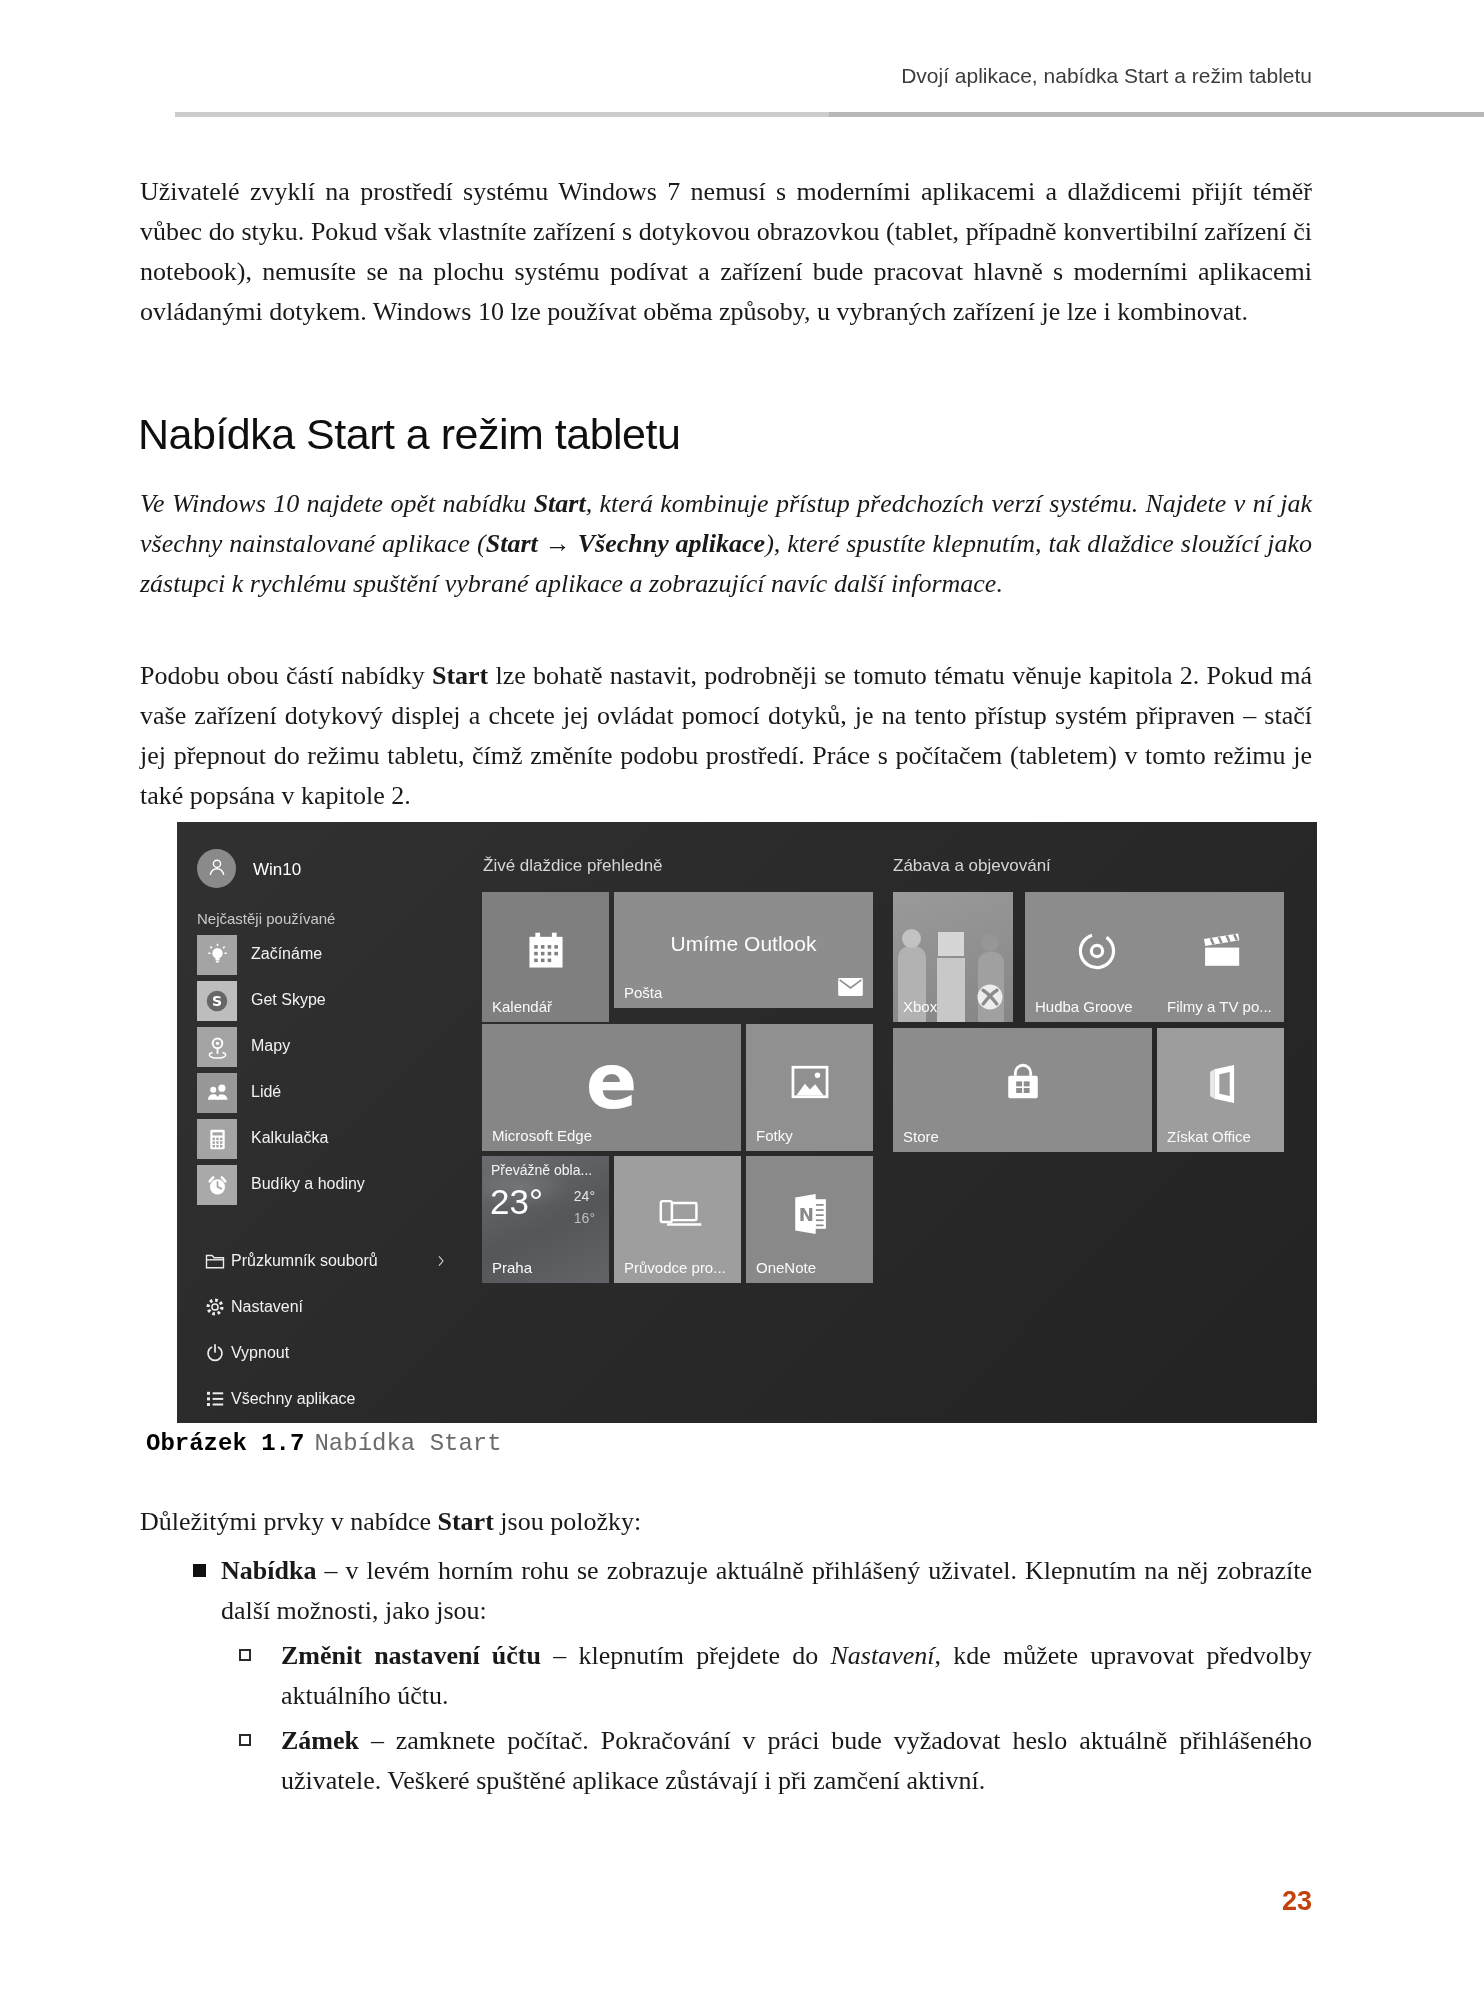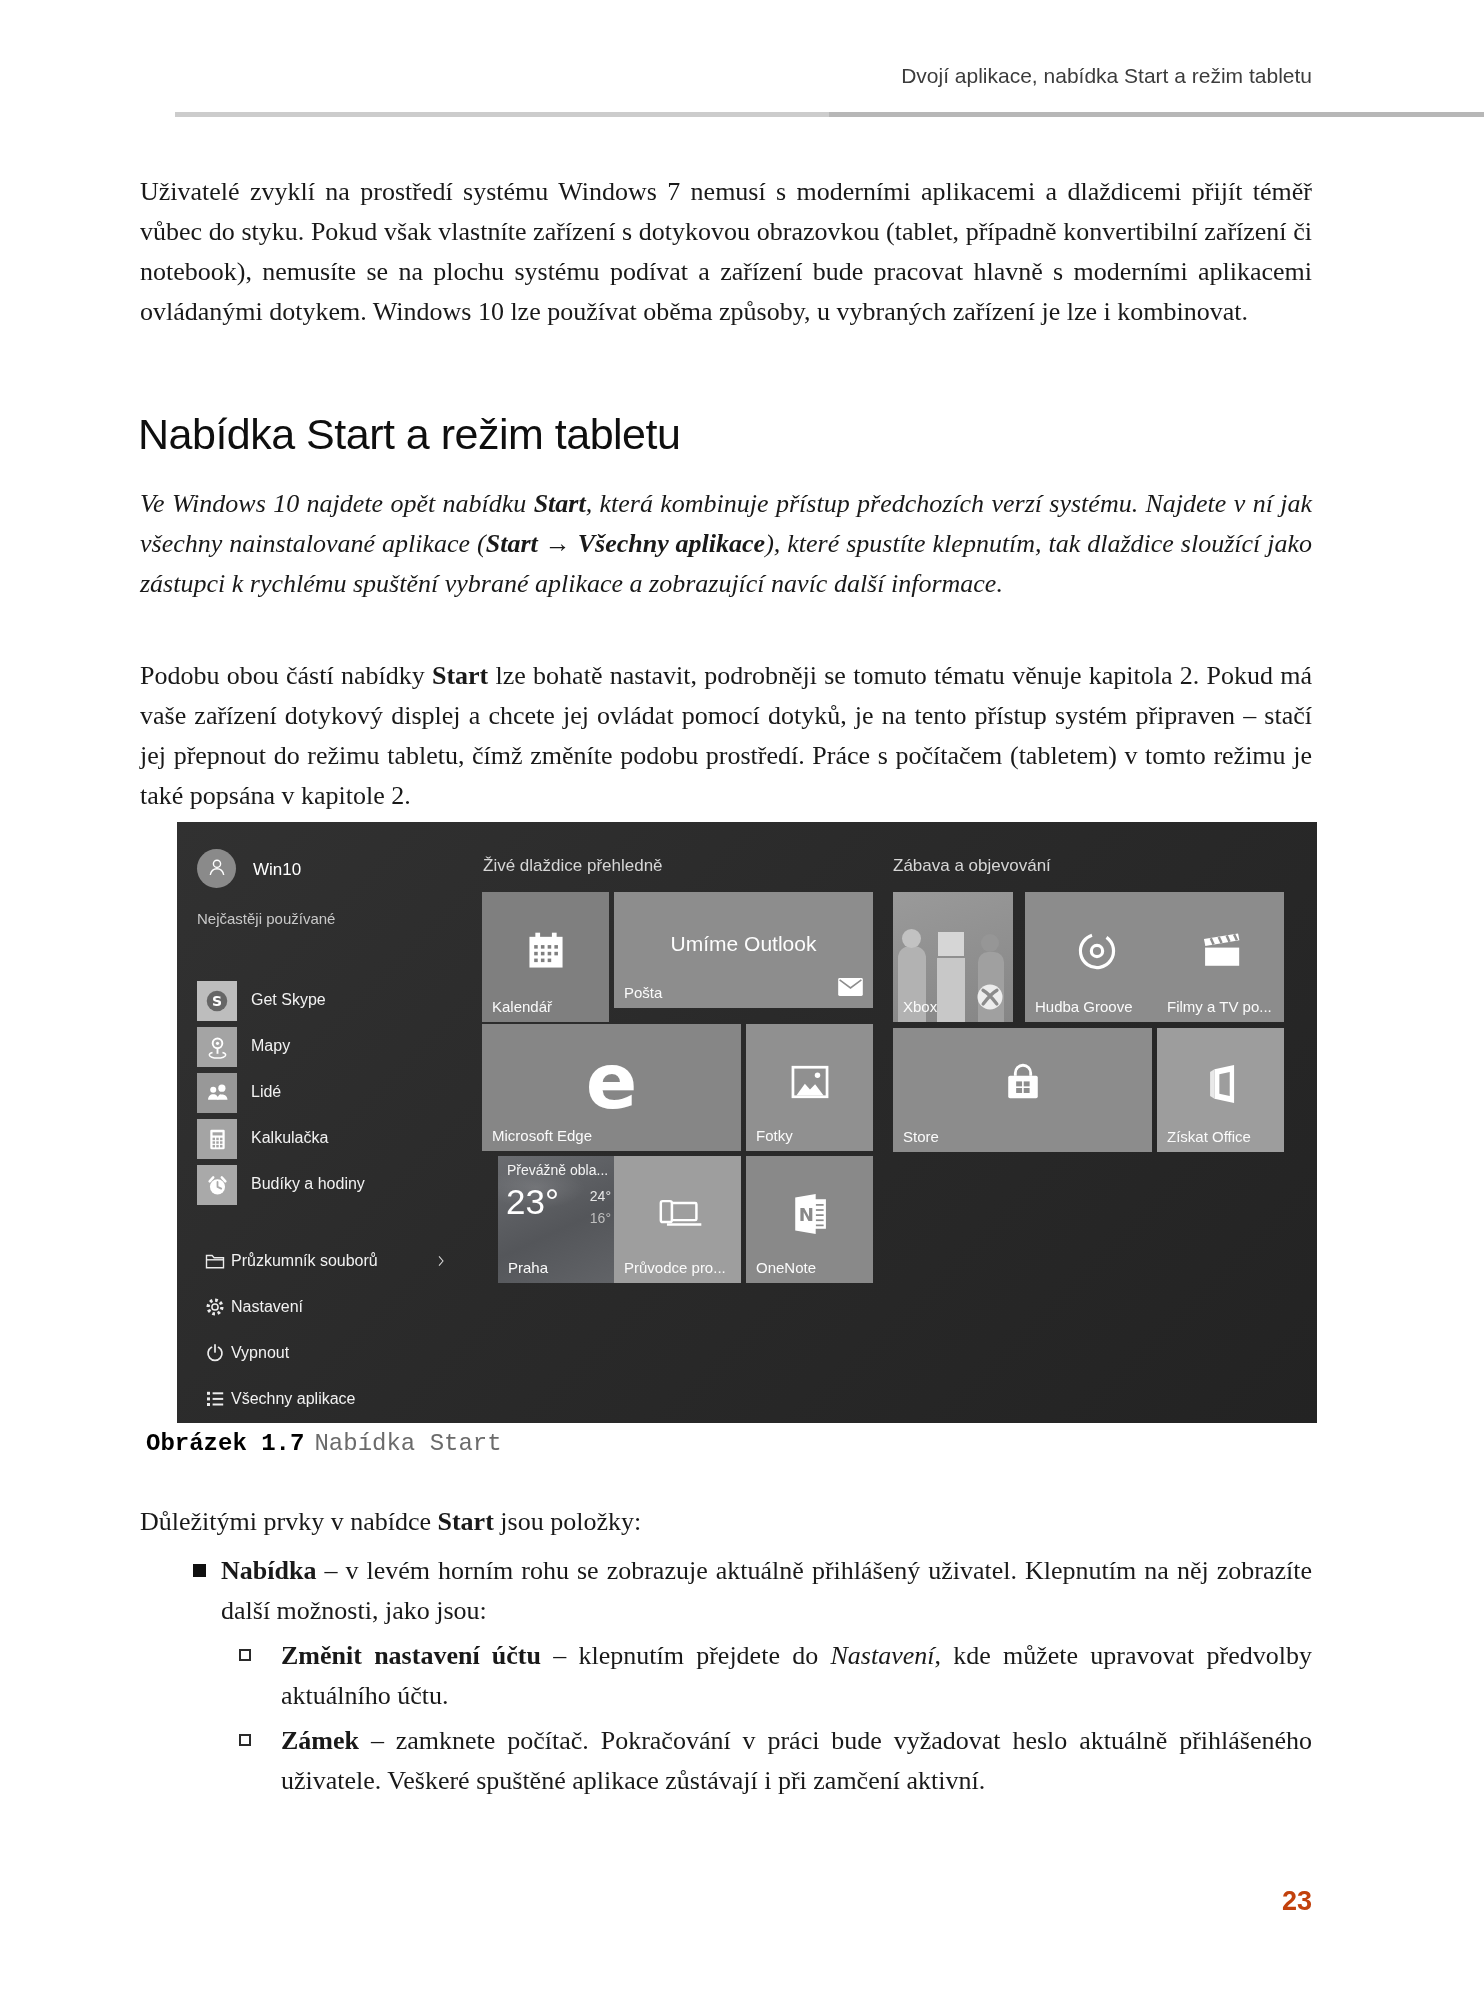--- a/index.html
+++ b/index.html
@@ -91,20 +91,37 @@
       <span>
         <svg viewBox="0 0 24 24" width="24" height="24" fill="none" stroke="#ffffff" stroke-width="1.4">
           <circle cx="12" cy="8.8" r="3.6"></circle>
             <path d="M5.3,20 c0.7,-4.2 3.3,-6.3 6.7,-6.3 s6,2.1 6.7,6.3"></path>
         </svg>
       </span>
     </div>
     <div class="sm-user">Win10</div>
     <div class="sm-sec">Nejčastěji používané</div>
 
+    <div class="mu" style="top:113px">
+      <span class="mu-ico" style="background:#a4a4a4">
+        <svg viewBox="0 0 24 24" width="27" height="27">
+            <circle cx="12" cy="10" r="4.6" fill="#fff"></circle>
+          <rect x="10.2" y="14.3" width="3.6" height="2.1" fill="#fff"></rect>
+            <rect x="10.7" y="16.9" width="2.6" height="1.3" fill="#fff"></rect>
+          <g stroke="#fff" stroke-width="1.4">
+              <line x1="12" y1="1.6" x2="12" y2="3.5"></line>
+              <line x1="5.6" y1="4" x2="7" y2="5.4"></line>
+          <line x1="18.4" y1="4" x2="17" y2="5.4"></line>
+              <line x1="3.8" y1="10" x2="5.8" y2="10"></line>
+              <line x1="18.2" y1="10" x2="20.2" y2="10"></line>
+            </g>
+        </svg>
+      </span>
+      <span class="mu-lab">Začínáme</span>
+    </div>
 
     <div class="mu" style="top:159px">
       <span class="mu-ico" style="background:#bdbdbd">
         <svg viewBox="0 0 24 24" width="28" height="28">
             <circle cx="12" cy="12" r="8.8" fill="#666666"></circle>
           <text x="12" y="16.4" font-size="12" font-weight="bold" fill="#ffffff" text-anchor="middle" font-family="DejaVu Sans, sans-serif">S</text>
         </svg>
       </span>
       <span class="mu-lab">Get Skype</span>
     </div>
@@ -263,21 +280,21 @@
         <svg viewBox="0 0 44 44" width="50" height="50">
           <rect x="7" y="9" width="30" height="26" fill="none" stroke="#fff" stroke-width="2.4"></rect>
           <path d="M10,33.8 L17.5,23.5 L22,28.5 L26.5,24 L34,33.8 Z" fill="#fff"></path>
           <circle cx="28.6" cy="16" r="2.4" fill="#fff"></circle>
         </svg>
       </span>
       <span class="t-lab">Fotky</span>
     </div>
 
     <div class="tile" style="left:305px;top:334px;width:127px;height:127px;
-                background:radial-gradient(ellipse 70px 30px at 30% 25%,rgba(255,255,255,0.12),transparent 70%),linear-gradient(155deg,#6b6d71,#54565a 55%,#626468);margin-left:16px;">
+                background:radial-gradient(ellipse 70px 30px at 30% 25%,rgba(255,255,255,0.12),transparent 70%),linear-gradient(155deg,#6b6d71,#54565a 55%,#626468);">
       <span class="w-cond">Převážně obla...</span>
       <span class="w-temp">23°</span>
       <span class="w-hi">24°</span>
       <span class="w-lo">16°</span>
       <span class="t-lab">Praha</span>
     </div>
 
     <div class="tile" style="left:437px;top:334px;width:127px;height:127px;background:#9e9e9e">
       <span class="t-ico">
         <svg viewBox="0 0 44 44" width="54" height="54" fill="none" stroke="#ffffff" stroke-width="2">

